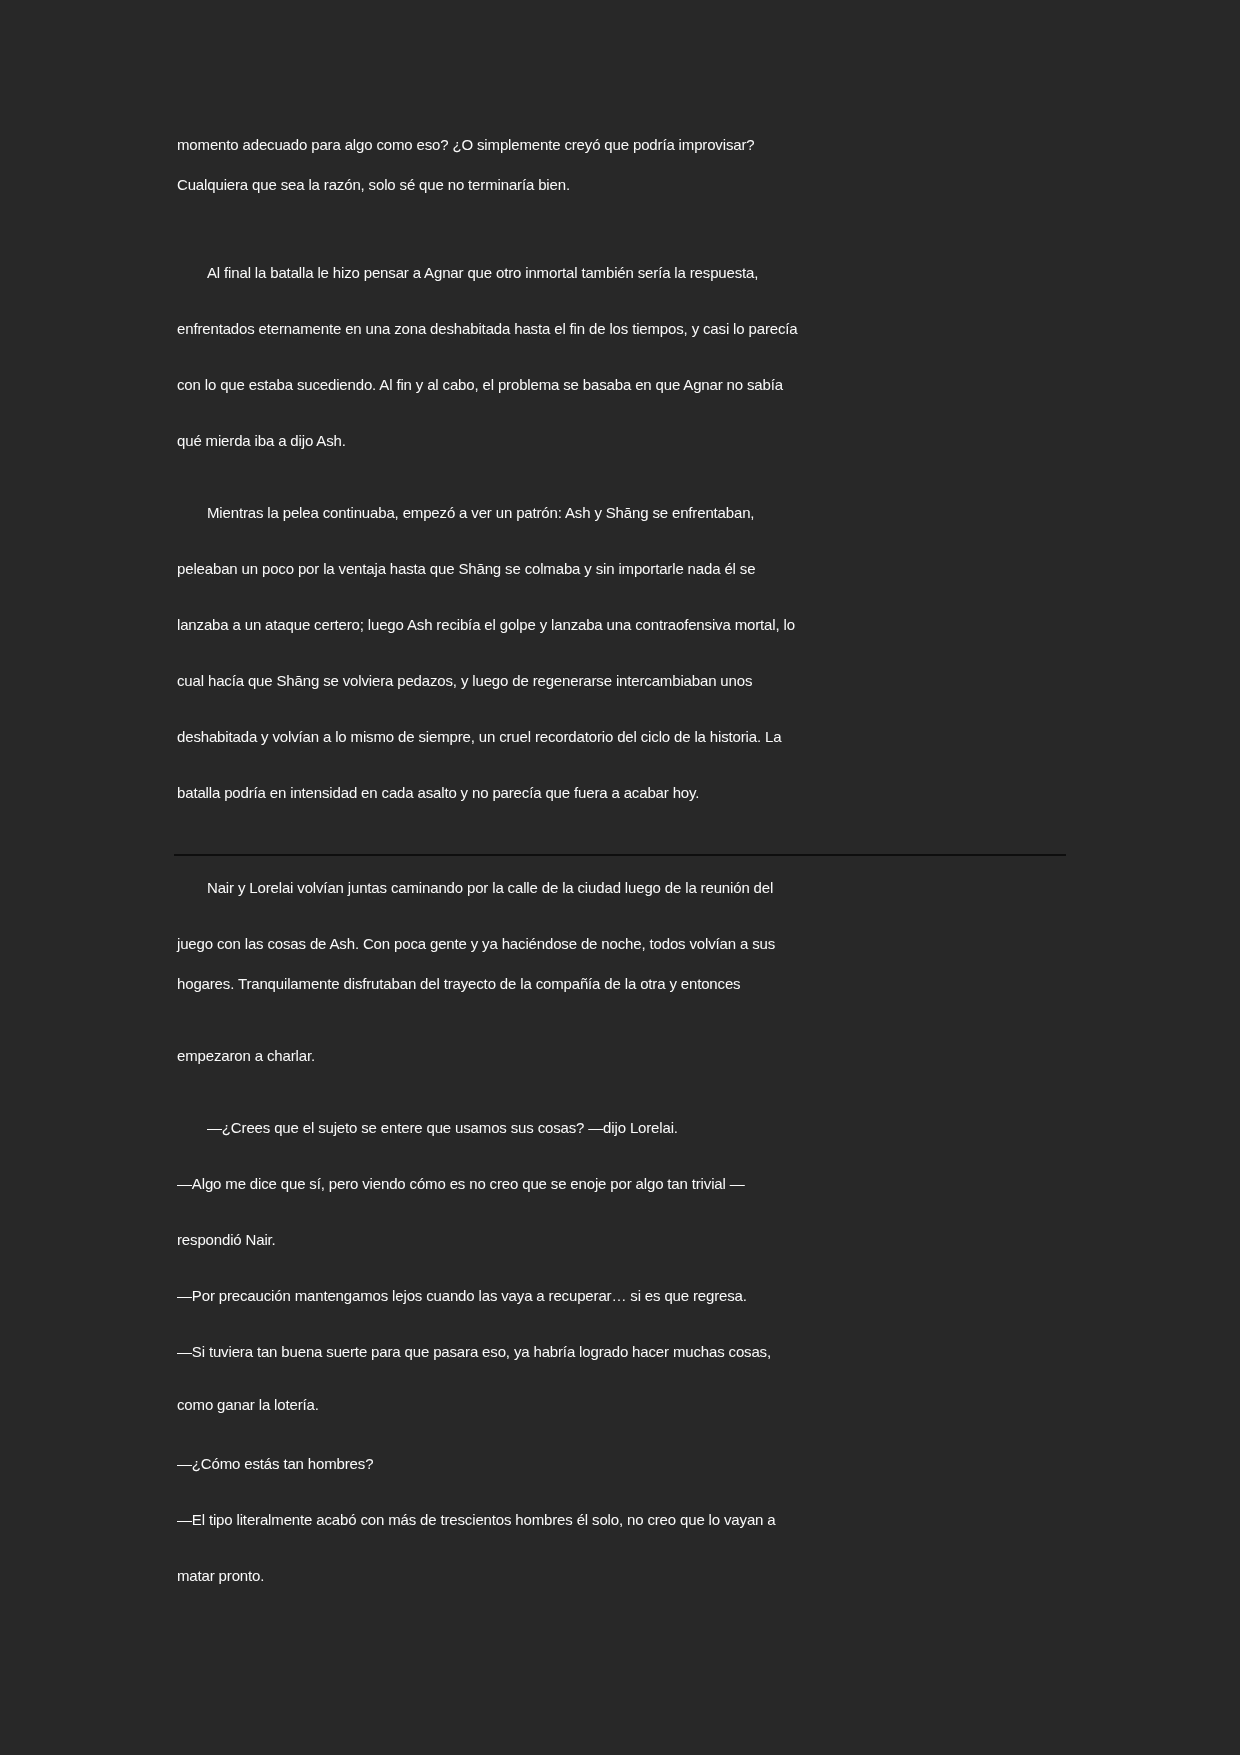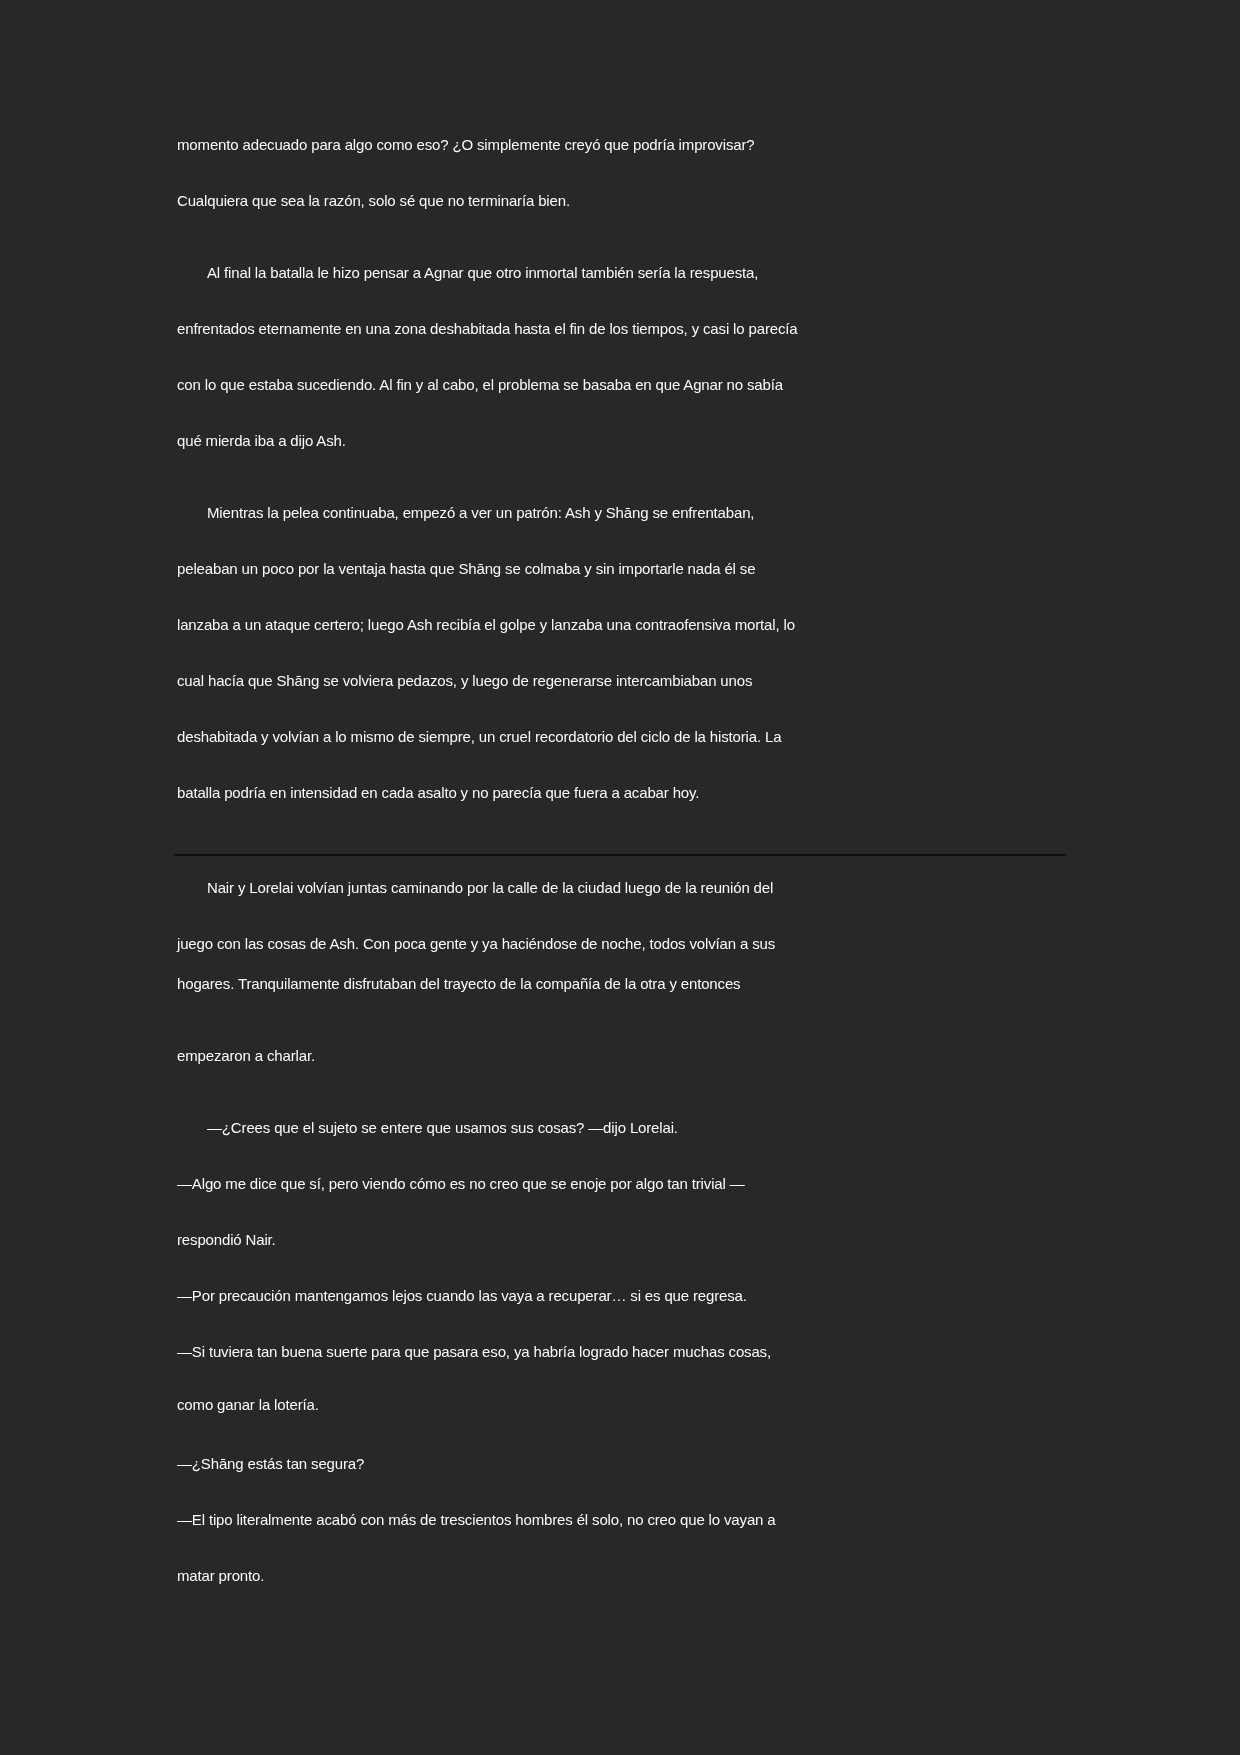--- a/index.html
+++ b/index.html
@@ -44,21 +44,21 @@
       background: #0e0e0e;
     }
   </style>
 </head>
 <body>
 
 <div class="page">
 
   <div>
     <div class="line" style="top:132px">momento adecuado para algo como eso? ¿O simplemente creyó que podría improvisar?</div>
-    <div class="line" style="top:188px">Cualquiera que sea la razón, solo sé que no terminaría bien.</div>
+    <div class="line" style="top:172px">Cualquiera que sea la razón, solo sé que no terminaría bien.</div>
   </div>
 
   <div>
     <div class="line indent" style="top:260px">Al final la batalla le hizo pensar a Agnar que otro inmortal también sería la respuesta,</div>
     <div class="line" style="top:316px">enfrentados eternamente en una zona deshabitada hasta el fin de los tiempos, y casi lo parecía</div>
     <div class="line" style="top:372px">con lo que estaba sucediendo. Al fin y al cabo, el problema se basaba en que Agnar no sabía</div>
     <div class="line" style="top:428px">qué mierda iba a dijo Ash.</div>
   </div>
 
   <div>
@@ -79,18 +79,18 @@
     <div class="line" style="top:1043px">empezaron a charlar.</div>
   </div>
 
   <div>
     <div class="line indent" style="top:1115px">—¿Crees que el sujeto se entere que usamos sus cosas? —dijo Lorelai.</div>
     <div class="line" style="top:1171px">—Algo me dice que sí, pero viendo cómo es no creo que se enoje por algo tan trivial —</div>
     <div class="line" style="top:1227px">respondió Nair.</div>
     <div class="line" style="top:1283px">—Por precaución mantengamos lejos cuando las vaya a recuperar… si es que regresa.</div>
     <div class="line" style="top:1339px">—Si tuviera tan buena suerte para que pasara eso, ya habría logrado hacer muchas cosas,</div>
     <div class="line" style="top:1392px">como ganar la lotería.</div>
-    <div class="line" style="top:1451px">—¿Shāng estás tan segura?</div>
+    <div class="line" style="top:1451px">—¿Cómo estás tan hombres?</div>
     <div class="line" style="top:1507px">—El tipo literalmente acabó con más de trescientos hombres él solo, no creo que lo vayan a</div>
     <div class="line" style="top:1563px">matar pronto.</div>
   </div>
 
 </div>
 
 </body></html>

